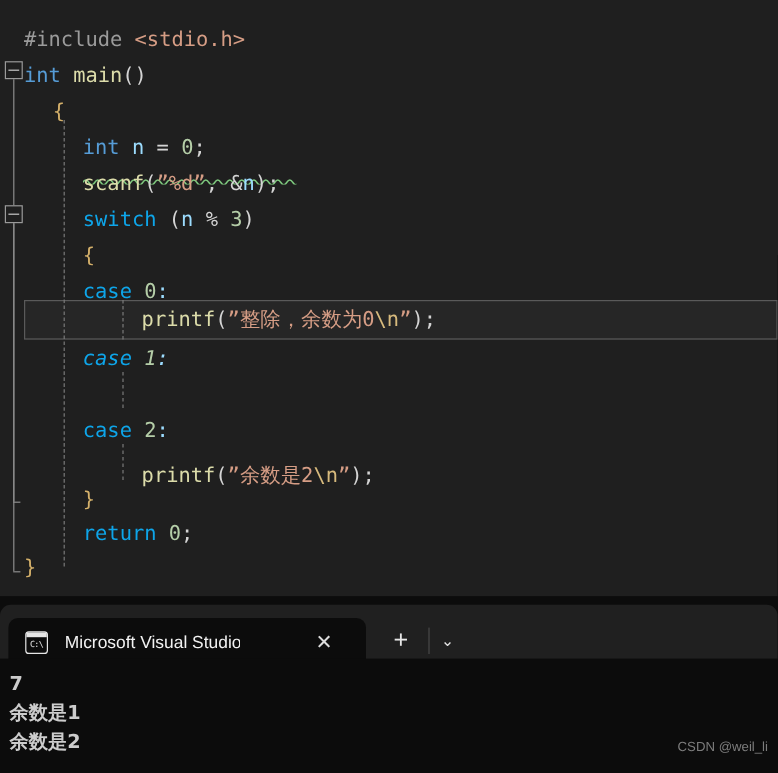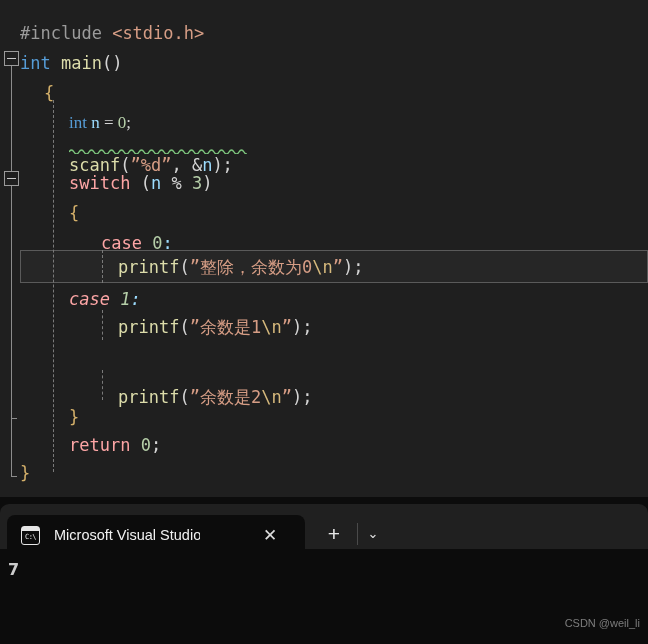--- a/index.html
+++ b/index.html
@@ -50,21 +50,21 @@
   #squiggle {
     position:absolute; left:69px; top:148px; width:178px; height:6px;
     overflow:hidden;
   }
   #squiggle svg { display:block; }
 
   
   .t-pre   { color:#9b9b9b; }
   .t-inc   { color:#d69d85; }
   .t-kw    { color:#569cd6; }
-  .t-ctrl  { color:#fca5a5; }
+  .t-ctrl  { color:#0ea5e9; }
   .t-fn    { color:#dcdcaa; }
   .t-var   { color:#9cdcfe; }
   .t-num   { color:#b5cea8; }
   .t-str   { color:#d69d85; }
   .t-esc   { color:#d7ba7d; }
   .t-punc  { color:#d4d4d4; }
   .t-brace { color:#d4b06a; }
   .t-op    { color:#d4d4d4; }
 
   
@@ -161,51 +161,51 @@
 
   <div class="code-line" style="position:absolute;left:0;top:48px;width:648px;">
     <span class="code-text"><span class="t-kw">int</span><span class="t-punc"> </span><span class="t-fn">main</span><span class="t-punc">()</span></span>
   </div>
 
   <div class="code-line" style="position:absolute;left:0;top:78px;width:648px;">
     <span class="code-text" style="left:44px;"><span class="t-brace">{</span></span>
   </div>
 
   <div class="code-line" style="position:absolute;left:0;top:108px;width:648px;">
-    <span class="code-text" style="left:69px;font-family:Liberation Serif, serif;"><span class="t-kw">int</span><span class="t-punc"> </span><span class="t-var">n</span><span class="t-op"> = </span><span class="t-num">0</span><span class="t-punc">;</span></span>
-  </div>
-
-  <div class="code-line" style="position:absolute;left:0;top:138px;width:648px;margin-top:12px;">
+    <span class="code-text" style="left:69px;"><span class="t-kw">int</span><span class="t-punc"> </span><span class="t-var">n</span><span class="t-op"> = </span><span class="t-num">0</span><span class="t-punc">;</span></span>
+  </div>
+
+  <div class="code-line" style="position:absolute;left:0;top:138px;width:648px;">
     <span class="code-text" style="left:69px;"><span class="t-fn">scanf</span><span class="t-punc">(</span><span class="t-str">”%d”</span><span class="t-punc">, </span><span class="t-op">&amp;</span><span class="t-var">n</span><span class="t-punc">);</span></span>
   </div>
 
   <div class="code-line" style="position:absolute;left:0;top:168px;width:648px;">
     <span class="code-text" style="left:69px;"><span class="t-ctrl">switch</span><span class="t-punc"> (</span><span class="t-var">n</span><span class="t-op"> % </span><span class="t-num">3</span><span class="t-punc">)</span></span>
   </div>
 
   <div class="code-line" style="position:absolute;left:0;top:198px;width:648px;">
     <span class="code-text" style="left:69px;"><span class="t-brace">{</span></span>
   </div>
 
   <div class="code-line" style="position:absolute;left:0;top:228px;width:648px;">
-    <span class="code-text" style="left:69px;margin-left:32px;"><span class="t-ctrl">case</span><span class="t-punc"> </span><span class="t-num">0</span><span class="t-var">:</span></span>
+    <span class="code-text" style="left:69px;"><span class="t-ctrl">case</span><span class="t-punc"> </span><span class="t-num">0</span><span class="t-var">:</span></span>
   </div>
 
   <div class="code-line" style="position:absolute;left:0;top:252px;width:648px;">
     <span class="code-text" style="left:118px;"><span class="t-fn">printf</span><span class="t-punc">(</span><span class="t-str">”整除，余数为0</span><span class="t-esc">\n</span><span class="t-str">”</span><span class="t-punc">);</span></span>
   </div>
 
   <div class="code-line" style="position:absolute;left:0;top:284px;width:648px;">
     <span class="code-text" style="left:69px;font-style:italic;"><span class="t-ctrl">case</span><span class="t-punc"> </span><span class="t-num">1</span><span class="t-var">:</span></span>
   </div>
 
-  <div class="code-line" style="position:absolute;left:0;top:312px;width:648px;">
-    <span class="code-text" style="left:118px;"><span class="t-fn">printf</span><span class="t-punc">(</span><span class="t-str">”余数是1</span><span class="t-esc">\n</span><span class="t-str">”</span><span class="t-punc">);</span></span>
-  </div>
-
+
+  <div class="code-line" style="position:absolute;left:0;top:344px;width:648px;">
+    <span class="code-text" style="left:69px;"><span class="t-ctrl">case</span><span class="t-punc"> </span><span class="t-num">2</span><span class="t-var">:</span></span>
+  </div>
 
   <div class="code-line" style="position:absolute;left:0;top:372px;width:648px;">
     <span class="code-text" style="left:118px;margin-top:10px;"><span class="t-fn">printf</span><span class="t-punc">(</span><span class="t-str">”余数是2</span><span class="t-esc">\n</span><span class="t-str">”</span><span class="t-punc">);</span></span>
   </div>
 
   <div class="code-line" style="position:absolute;left:0;top:402px;width:648px;">
     <span class="code-text" style="left:69px;"><span class="t-brace">}</span></span>
   </div>
 
   <div class="code-line" style="position:absolute;left:0;top:430px;width:548px;">
@@ -230,16 +230,18 @@
       <span id="tab-close">✕</span>
     </div>
 
     <div id="new-tab">+</div>
     <div id="tab-divider"></div>
     <div id="tab-menu">⌄</div>
   </div>
 
   <div id="console">
     <div class="out-line">7</div>
+    <div class="out-line">余数是1</div>
+    <div class="out-line">余数是2</div>
   </div>
 
   <div id="watermark">CSDN @weil_li</div>
 </div>
 
 </body></html>

